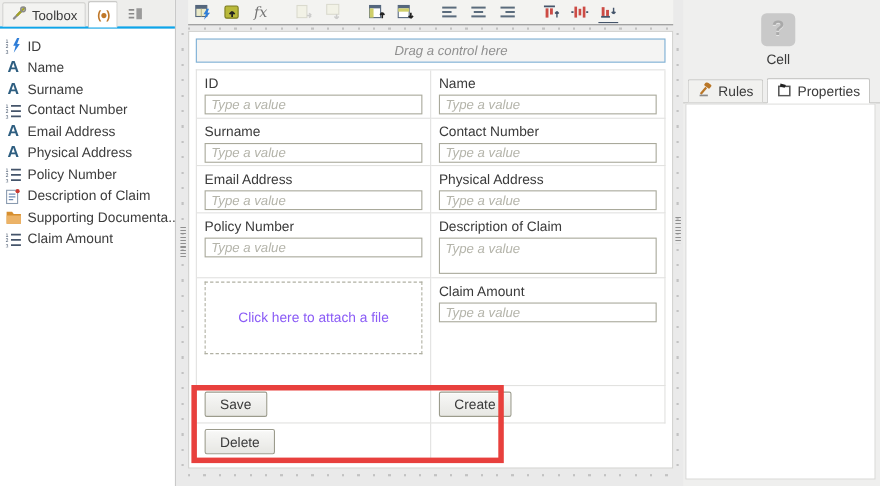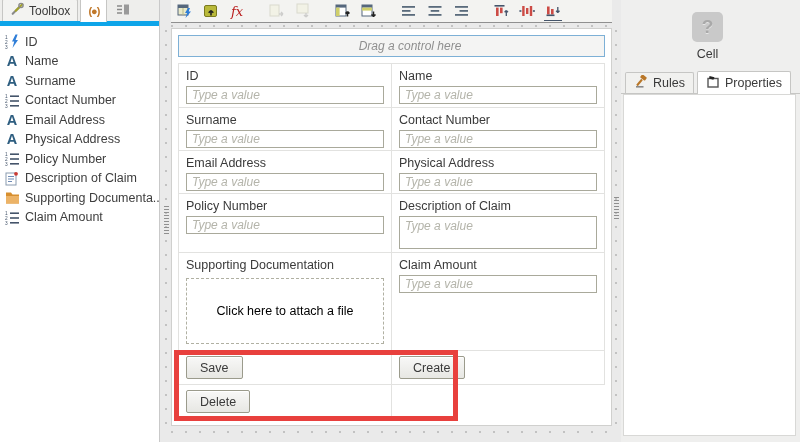--- a/index.html
+++ b/index.html
@@ -3,21 +3,21 @@
 <meta charset="utf-8">
 <style>
   * { margin:0; padding:0; box-sizing:border-box; }
   html,body { background:#eaeaea; }
   #app { position:relative; width:800px; height:442px; background:#eaeaea;
          font-family:"Liberation Sans",sans-serif; overflow:hidden; color:#3a3a3a; }
 
   
   .sidebar { position:absolute; left:0; top:0; width:160px; height:442px;
              background:#fff; border-right:1px solid #c9c9c9; }
-  .sidebar-tabs { height:26px; background:#eeeeec; border-bottom:5px solid #0ea5e9;
+  .sidebar-tabs { height:26px; background:#eeeeec; border-bottom:2px solid #0ea5e9;
                   display:flex; align-items:flex-end; padding-left:2px; }
   .s-tab { display:flex; align-items:center; gap:4px; height:22px; padding:0 7px;
            border:1px solid #c6c6c4; border-bottom:none; border-radius:2px 2px 0 0;
            background:#f3f3f1; font-size:12px; margin-right:2px; position:relative; cursor:default; }
   .s-tab.active { background:#fff; height:24px; margin-bottom:-1px; z-index:2; }
   .s-tab.naked { border:none; background:transparent; }
   .ctx-glyph { color:#c0782a; font-weight:bold; font-size:11px; letter-spacing:-1px; }
 
   .field-list { padding:6px 0 0 2px; }
   .field-item { display:flex; align-items:center; gap:5px; height:19.5px;
@@ -37,21 +37,21 @@
             repeating-linear-gradient(to right,#c2c2c2 0 2px, transparent 2px 14px); }
 
   
   .toolbar { position:absolute; left:171px; top:0; width:441px; height:23px;
              background:#f3f3f1; border-bottom:1px solid #909090;
              display:flex; align-items:center; gap:8px; padding-left:5px; }
   .tb-btn { width:18px; height:18px; display:flex; align-items:center;
             justify-content:center; cursor:pointer; }
   .tb-btn.disabled { opacity:.42; cursor:default; }
   .tb-gap { width:6px; }
-  .fx { font-family:"DejaVu Serif",serif; font-style:italic; font-size:13px; color:#b91c1c; }
+  .fx { font-family:"DejaVu Serif",serif; font-style:italic; font-size:13px; color:#737373; }
   .tb-btn.underlined { border-bottom:1.5px solid #44546a; height:20px; }
 
   
   .canvas { position:absolute; left:171px; top:28px; width:441px; height:398px;
             background:#fff; border:1px solid #d0d0ce; }
   .dropzone { position:absolute; left:6px; top:6px; width:427px; height:22px;
               border:1px solid #7db0d6; background:#f4f4f3; display:flex;
               align-items:center; justify-content:center; font-style:italic;
               font-size:12px; color:#8f8f8f;padding-left:37px; }
   .formtable { position:absolute; left:6px; top:34px; width:427px;
@@ -63,21 +63,21 @@
   .cell-label { font-size:12.5px; color:#3a3a3a; padding:5px 7px 3px; }
   .cell-input { display:block; width:calc(100% - 14px); margin:0 7px; height:18px;
                 border:1px solid #a9a99b; background:#fff; padding:0 5px;
                 font:italic 12px "Liberation Sans",sans-serif; color:#555; }
   .cell-input::placeholder, .cell-textarea::placeholder { color:#b4b4aa; font-style:italic; opacity:1; }
   .cell-textarea { display:block; width:calc(100% - 14px); margin:0 7px; height:33px;
                    border:1px solid #a9a99b; resize:none; padding:2px 5px;
                    font:italic 12px "Liberation Sans",sans-serif; color:#555; }
   .attach-box { margin:3px 7px 0; height:66px; border:1px dashed #b0b0a2;
                 display:flex; align-items:center; justify-content:center;
-                font-size:12.5px; color:#000000; cursor:pointer; }
+                font-size:12.5px; color:#8b5cf6; cursor:pointer; }
   .btn-cell { padding:5px 0 0 7px; }
   .form-btn { height:23px; padding:0 13px; border:1px solid #9b9b8c; border-radius:2px;
               background:linear-gradient(#f8f8f7,#e7e7e3); font-family:inherit;
               font-size:12.5px; color:#3a3a3a; box-shadow:inset 0 1px 0 #fff; cursor:pointer; }
   .red-annotation { position:absolute; left:2px; top:321px; width:284px; height:71px;
                     border:5px solid #e8403d; pointer-events:none; z-index:5; }
 
   
   .inspector { position:absolute; left:621px; top:0; width:179px; height:442px;
                background:#efefee; }
@@ -391,21 +391,20 @@
           <input class="cell-input" placeholder="Type a value" style="">
         </div>
         <div class="fcell h59">
           <div class="cell-label">Description of Claim</div>
           <textarea class="cell-textarea" placeholder="Type a value" style=""></textarea>
         </div>
       </div>
 
       <div class="frow">
         <div class="fcell h98">
-          <div class="cell-label">Supporting Documentation</div>
           <div class="attach-box">
             <span>Click here to attach a file</span>
           </div>
         </div>
         <div class="fcell h98">
           <div class="cell-label">Claim Amount</div>
           <input class="cell-input" placeholder="Type a value" style="">
         </div>
       </div>
 

